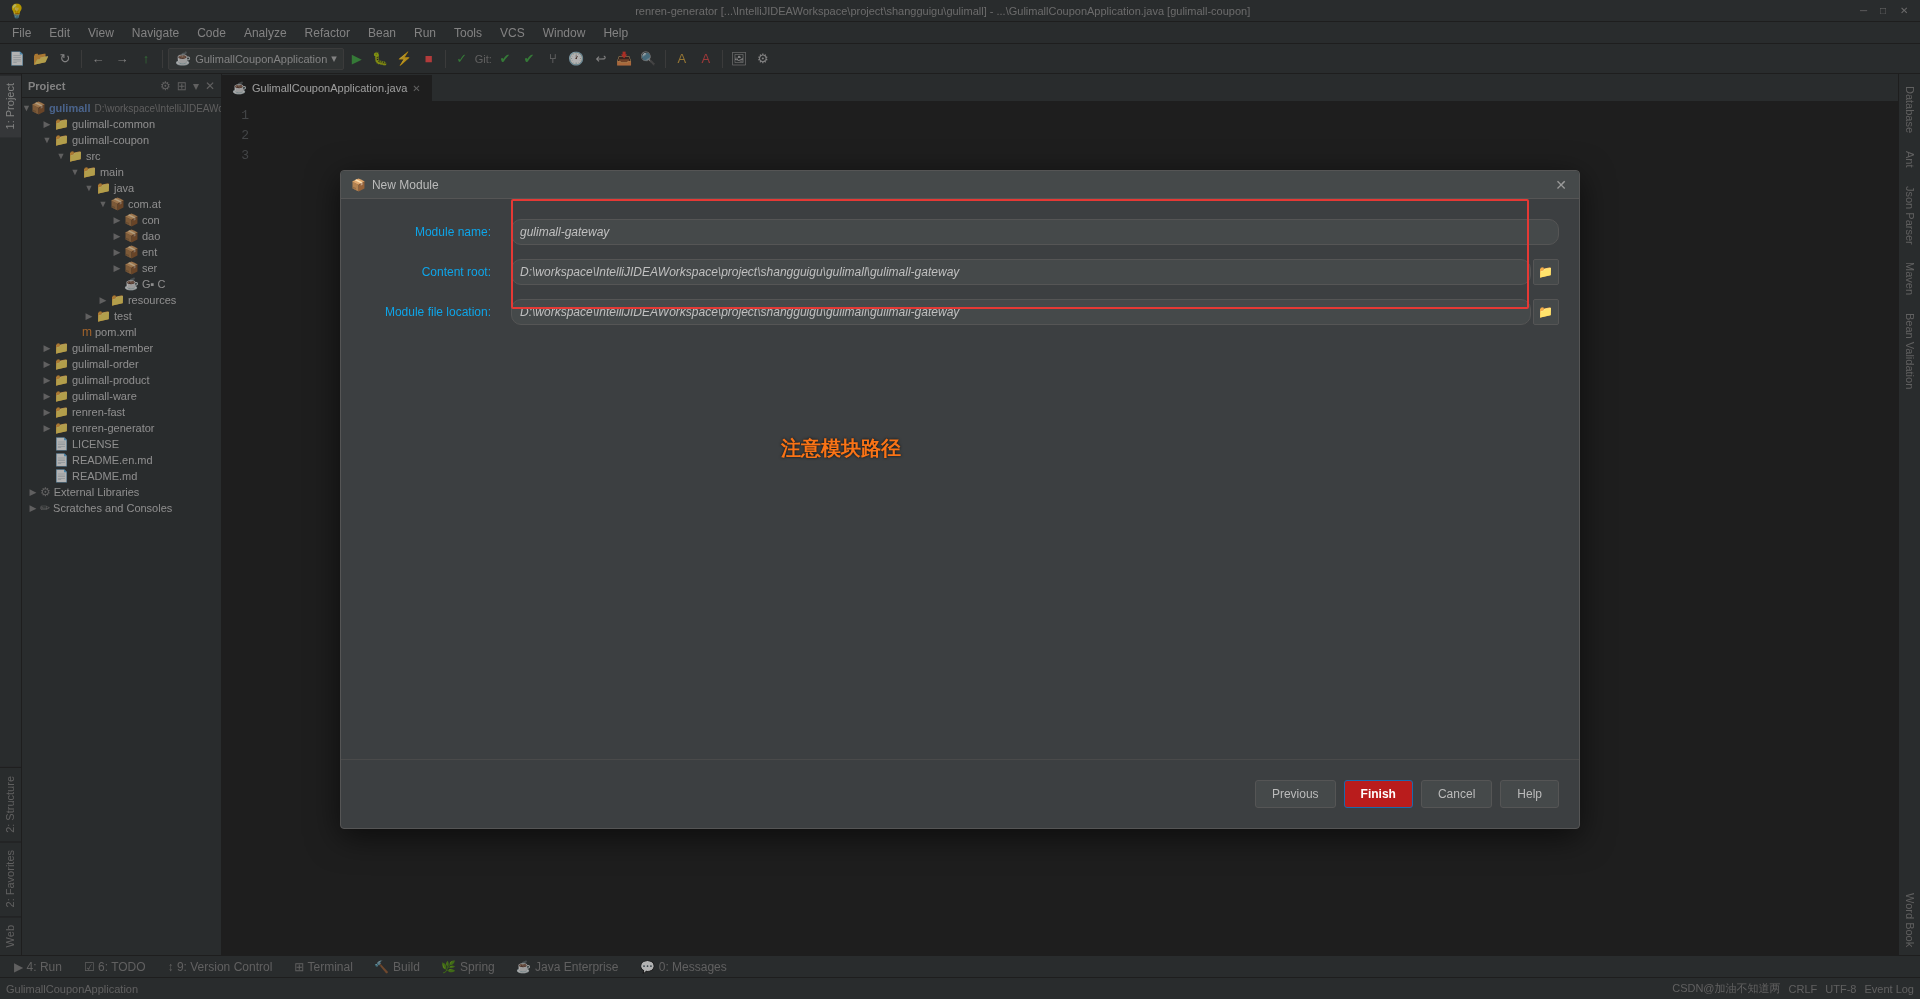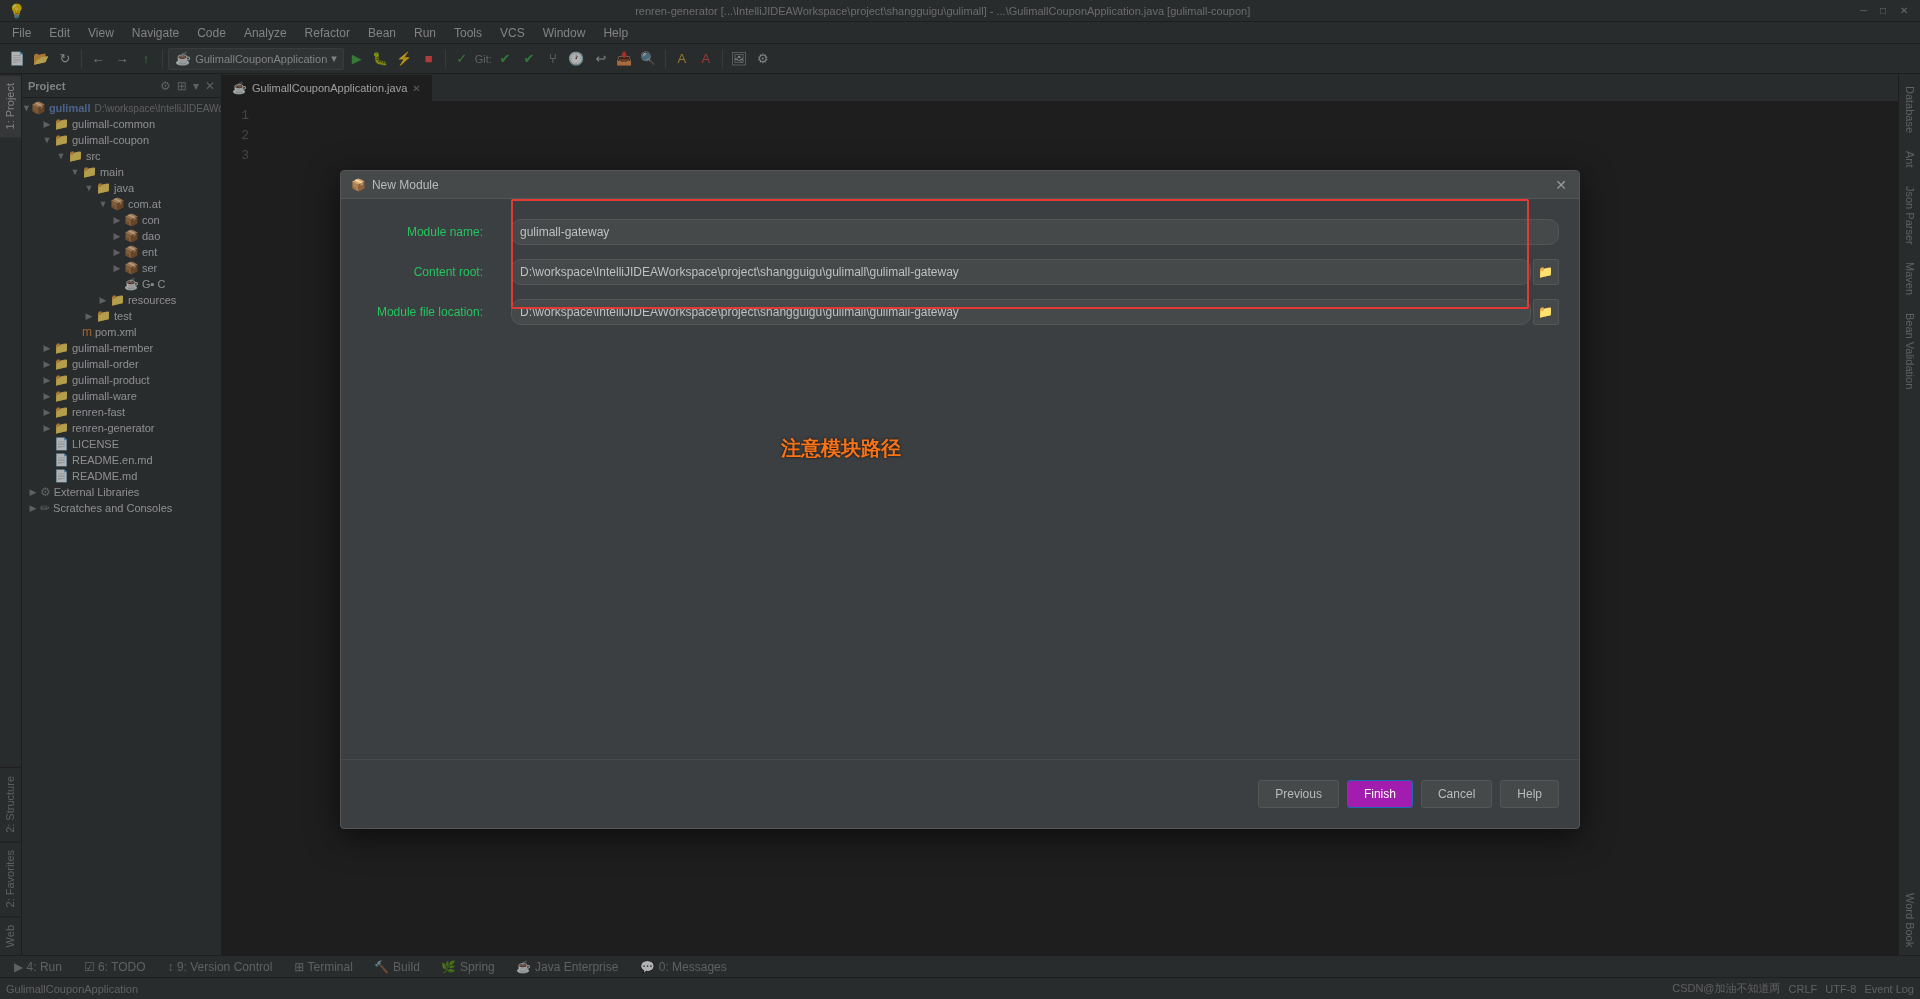--- a/index.html
+++ b/index.html
@@ -298,35 +298,36 @@
     }
 
     .form-row {
       display: flex;
       align-items: center;
       margin-bottom: 14px;
     }
     .form-label {
       width: 150px;
       text-align: right;
-      padding-right: 28px;
-      color: #22c55e;
+      padding-right: 20px;
+      color: #0ea5e9;
       font-size: 12px;
       white-space: nowrap;
     }
     .form-input {
       flex: 1;
       height: 26px;
       background: #45494a;
       border: 1px solid #555;
       border-radius: 10px;
       color: #c0c0c0;
       padding: 0 8px;
       font-size: 12px;
       outline: none;
+      font-style: italic;
     }
     .form-input-with-btn {
       display: flex;
       flex: 1;
       gap: 2px;
     }
     .form-input-with-btn .form-input { flex: 1; }
     .form-browse-btn {
       width: 26px; height: 26px;
       background: #45494a;
@@ -380,23 +381,24 @@
       padding: 0 16px;
       border-radius: 3px;
       font-size: 12px;
       cursor: pointer;
       display: flex; align-items: center; justify-content: center;
       border: 1px solid #555;
       color: #bbb;
       background: #45494a;
     }
     .btn-primary {
-      background: #a21caf;
+      background: #b91c1c;
       border-color: #1a6aad;
       color: #fff;
+      font-weight: bold;
     }
 
     
     .icon-folder { color: #d4a84b; }
     .icon-module { color: #6a8fc8; }
     .icon-java { color: #f0804e; }
   </style>
 </head>
 <body>
 

